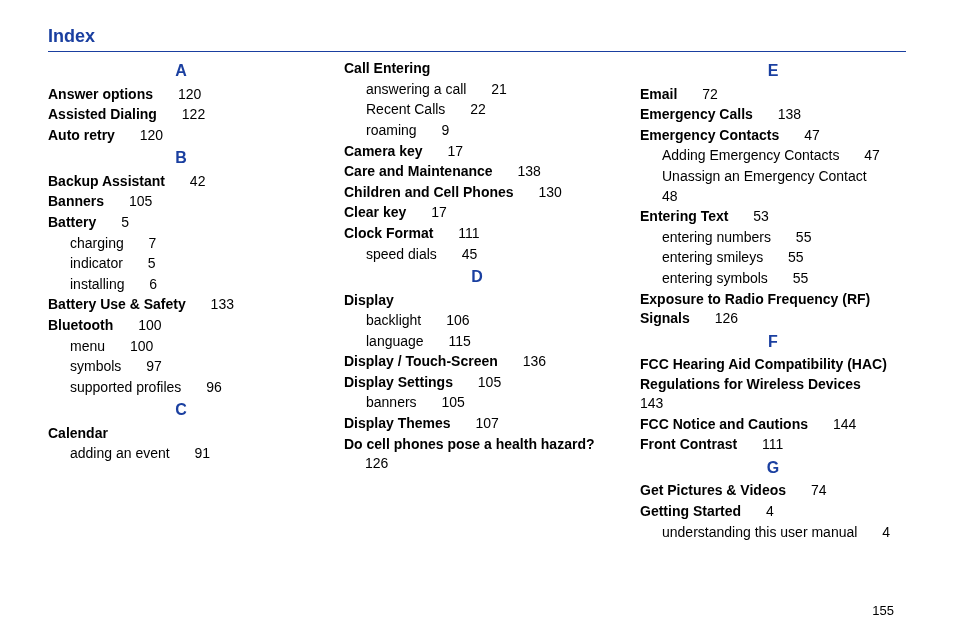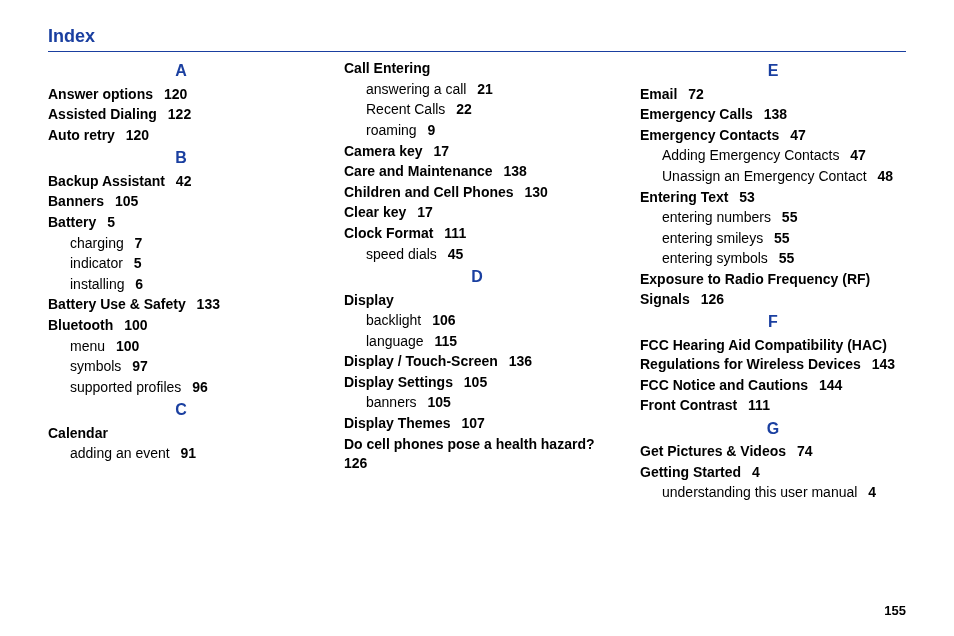--- a/index.html
+++ b/index.html
@@ -5,22 +5,22 @@
   html,body{margin:0;padding:0;background:#fff;}
   body{font-family:Arial,Helvetica,sans-serif;color:#000;width:954px;height:636px;overflow:hidden;font-size:14px;line-height:1.4;}
   .page{padding:24px 48px 10px 48px;}
   .title{color:#1a3fa0;font-weight:bold;font-size:18px;border-bottom:1px solid #1a3fa0;padding-bottom:2px;margin-bottom:6px;font-family:Arial,Helvetica,sans-serif;font-stretch:condensed;}
   .cols{display:flex;gap:30px;}
   .col{flex:1;min-width:0;}
   .letter{color:#1a3fa0;font-weight:bold;text-align:center;font-size:16px;margin:2px 0 2px 0;}
   .entry{margin:1px 0;}
   .entry .t{font-weight:bold;}
   .sub{margin:1px 0 1px 22px;}
-  .p{font-weight:bold;padding-left:7px;}
-  .pagenum{position:absolute;right:48px;bottom:16px;font-size:13px;font-weight:bold;}
+  .p{font-weight:normal;padding-left:21px;}
+  .pagenum{position:absolute;right:60px;bottom:16px;font-size:13px;}
 </style>
 </head>
 <body>
 
 <div class="page">
   <div class="title">Index</div>
   <div class="cols">
     <div class="col">
         <div class="letter">A</div>
         <div class="entry"><span class="t">Answer options</span><span class="p"> 120</span></div>

